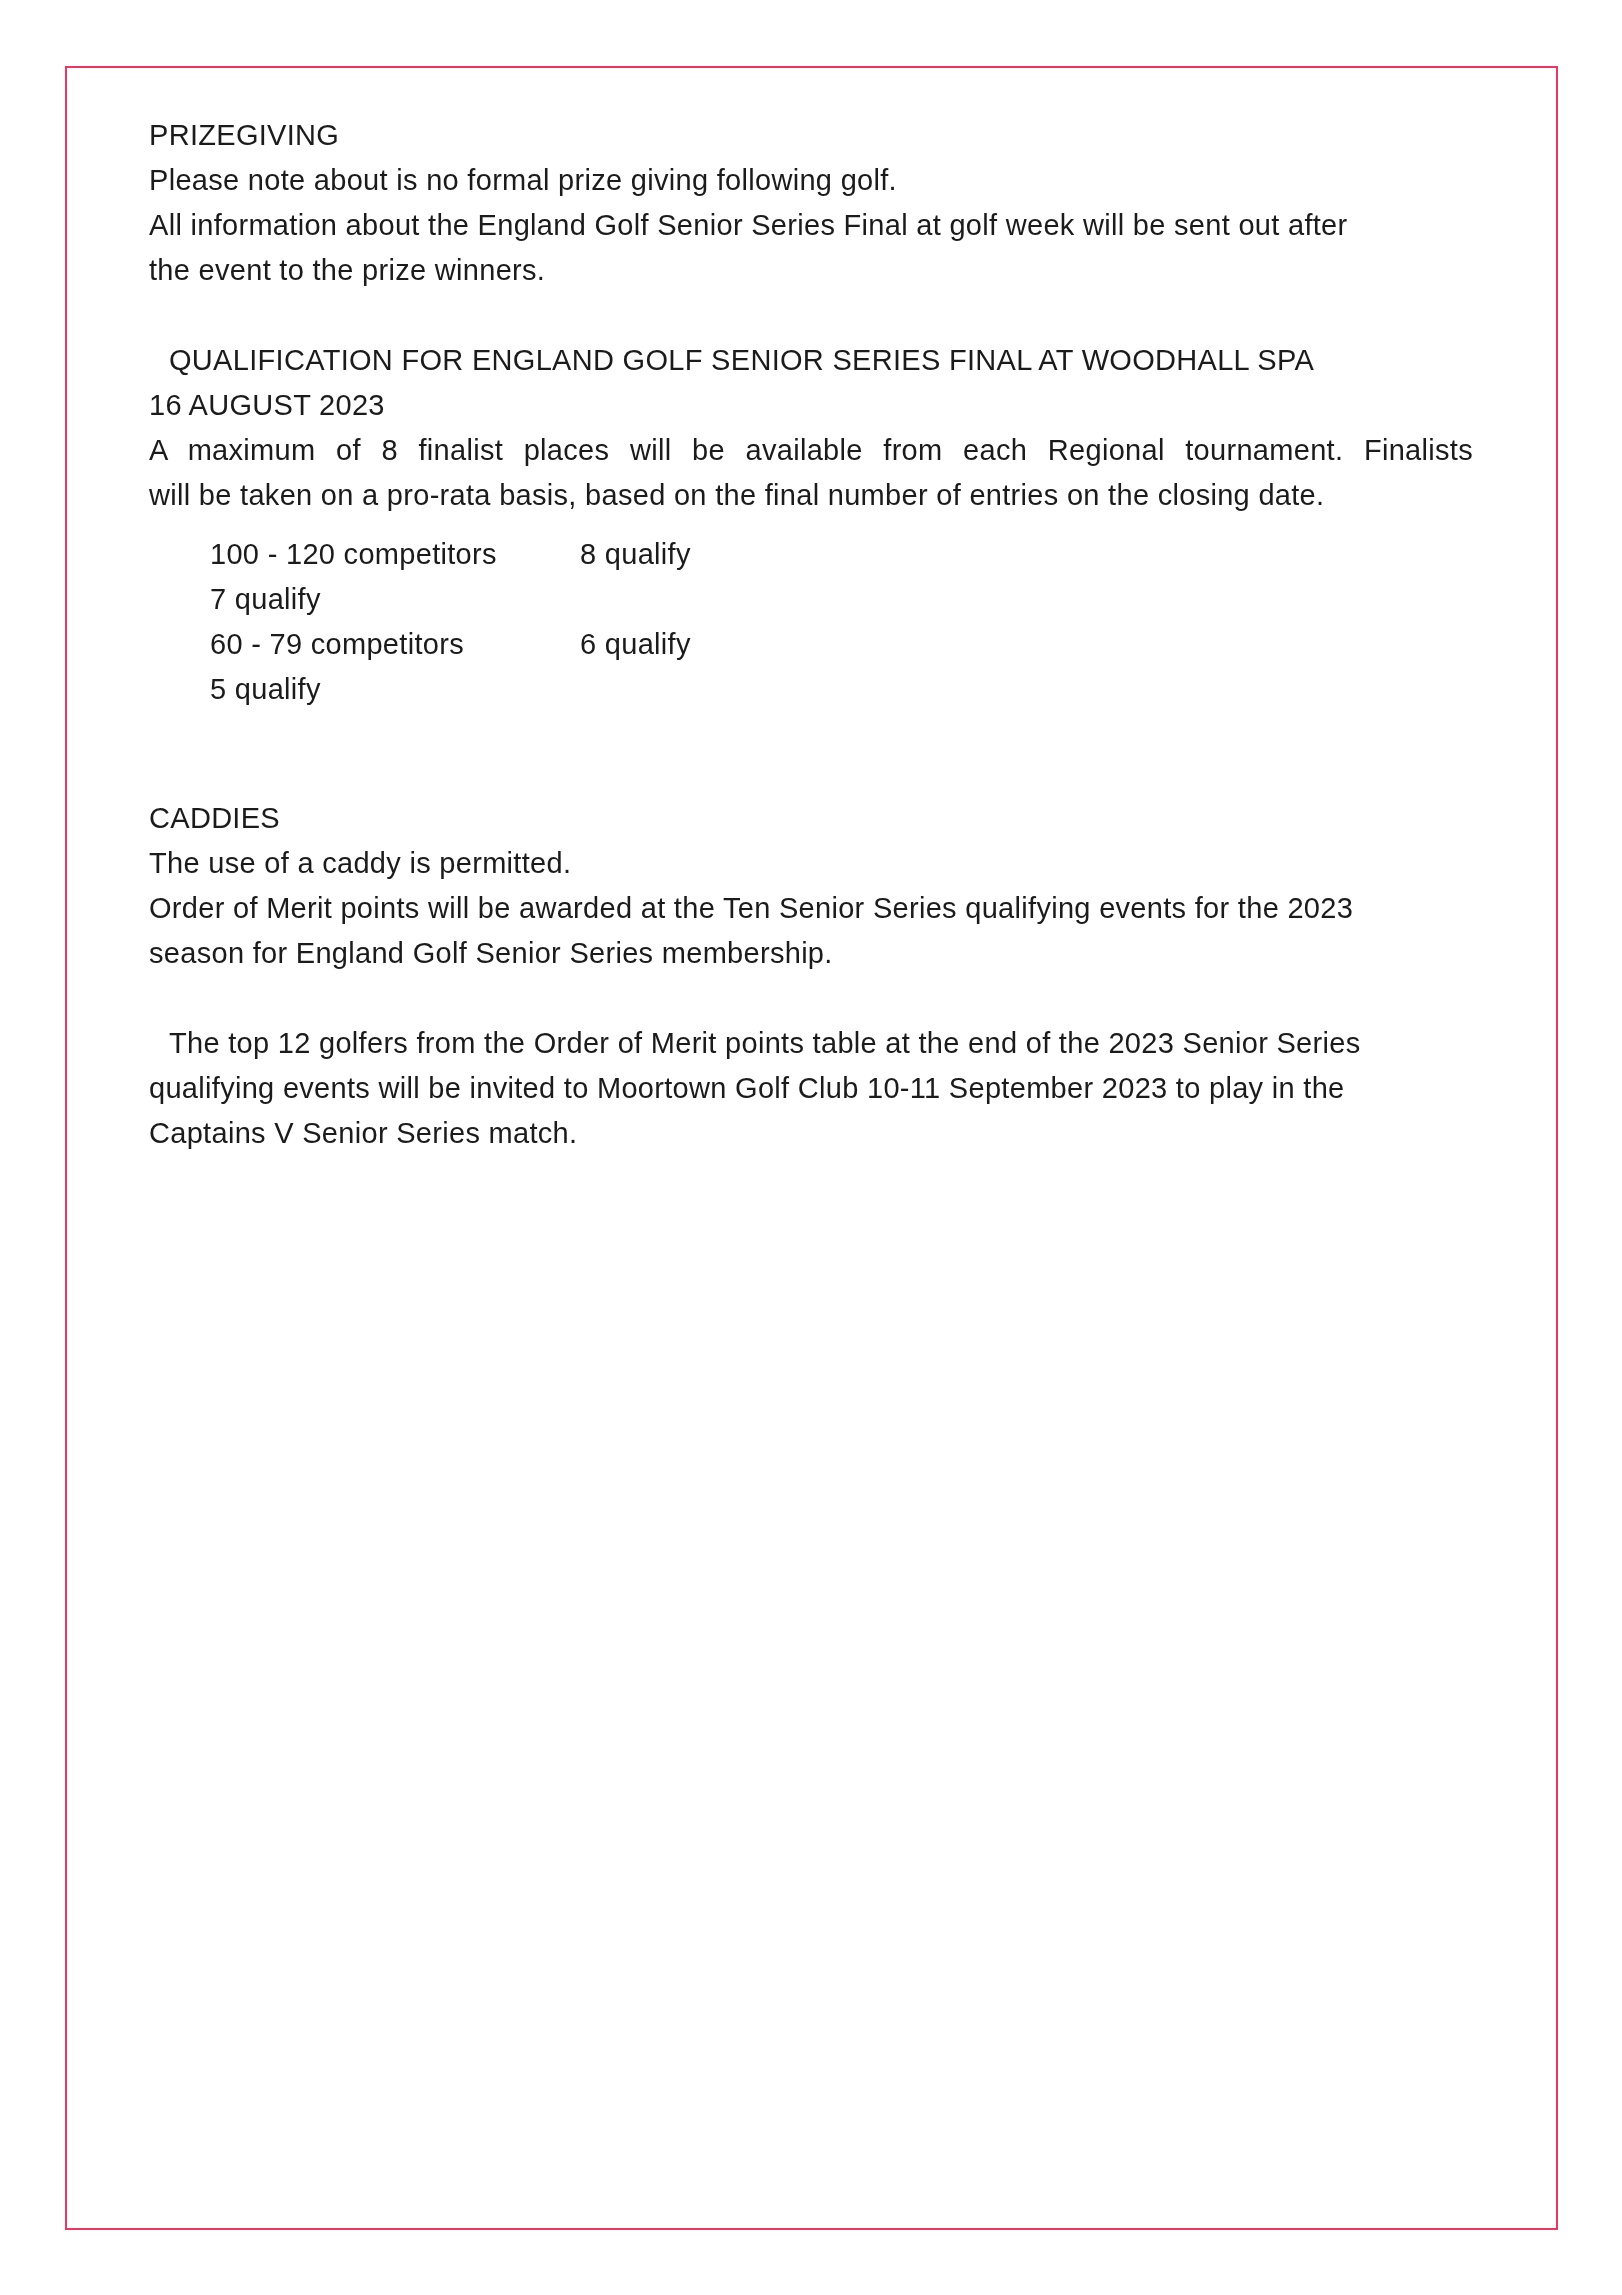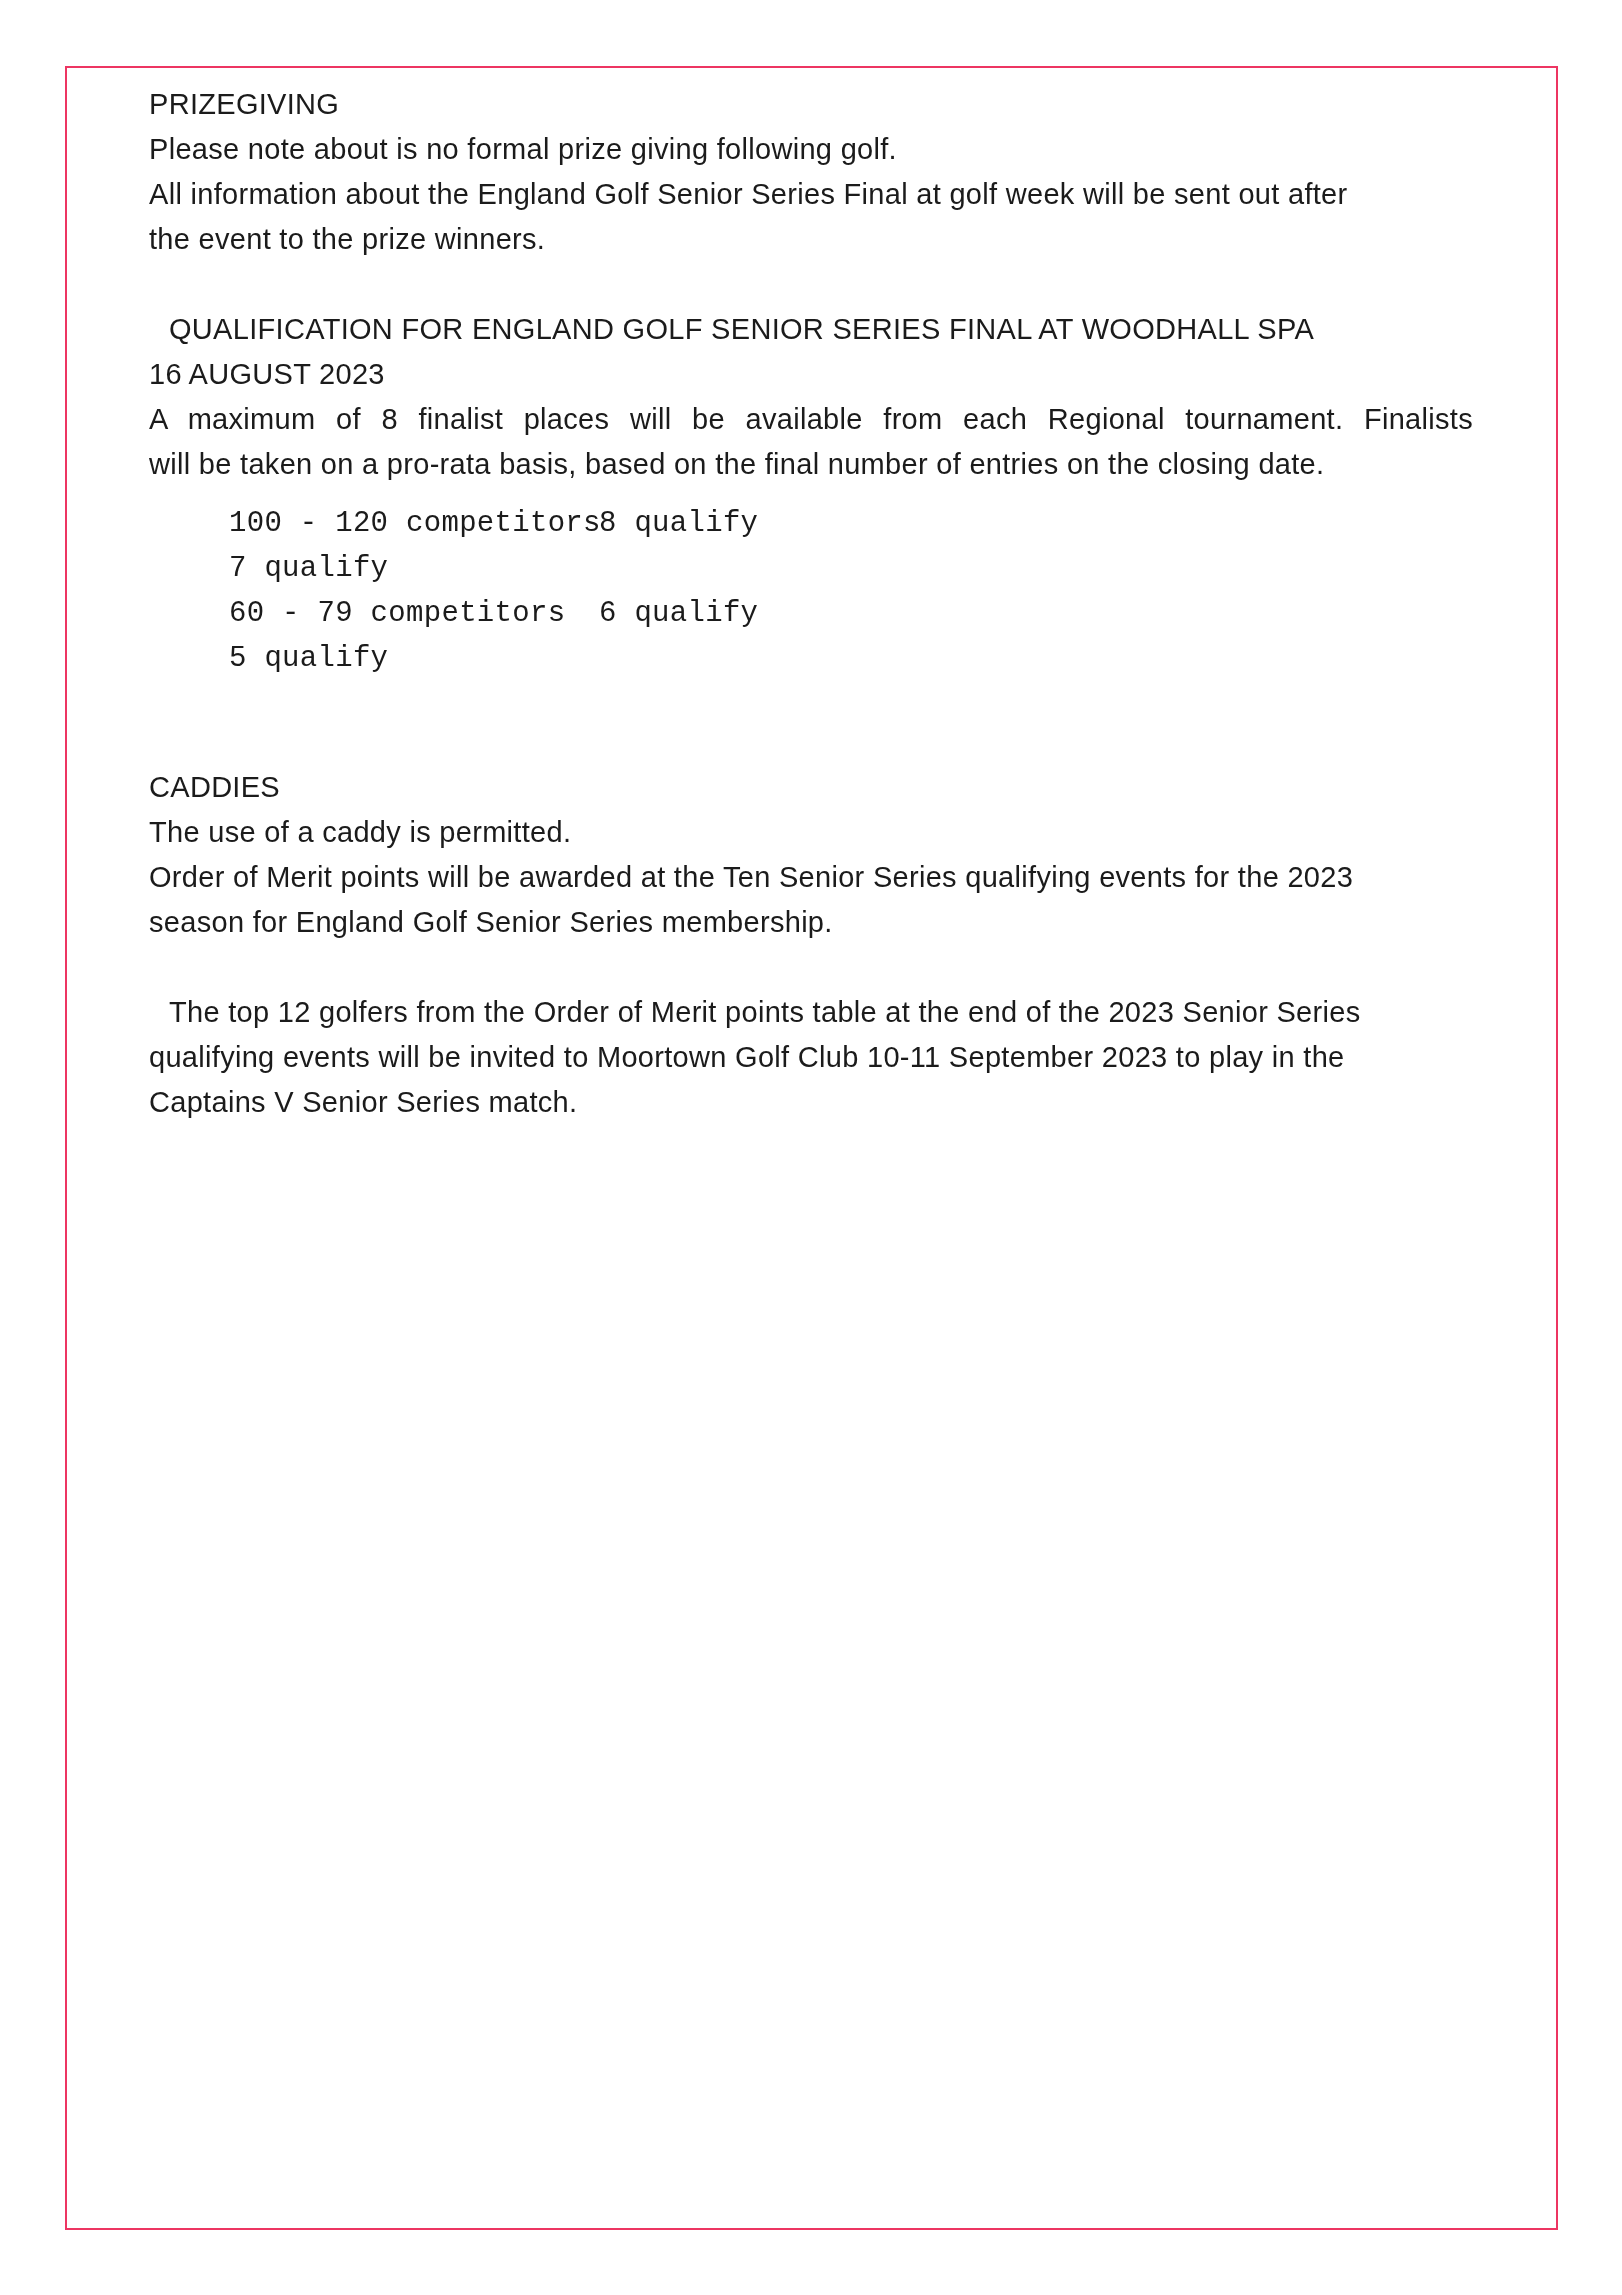--- a/index.html
+++ b/index.html
@@ -24,21 +24,21 @@
     height: 2164px;
     border: 2.4px solid #ed3562;
     box-sizing: border-box;
     pointer-events: none;
   }
   .content {
     position: absolute;
     left: 149px;
     top: 0;
     width: 1324px;
-    padding-top: 82px;
+    padding-top: 113px;
     font-size: 29px;
     letter-spacing: 0.3px;
   }
   .tline {
     line-height: 45px;
     white-space: nowrap;
   }
   .heading {
     line-height: 45px;
     white-space: nowrap;
@@ -47,22 +47,21 @@
     white-space: normal;
     text-align: justify;
     text-align-last: justify;
   }
   .gap-above {
     margin-top: 45px;
     margin-left: 20px;
   }
   .qualify-table {
     margin-top: 14px;
-    margin-left: 80px;
-    font-family: Liberation Mono, monospace;
+    margin-left: 61px;
   }
   .qualify-row {
     display: flex;
     line-height: 45px;
   }
   .qualify-col1 {
     width: 370px;
     white-space: nowrap;
   }
   .qualify-col2 {

